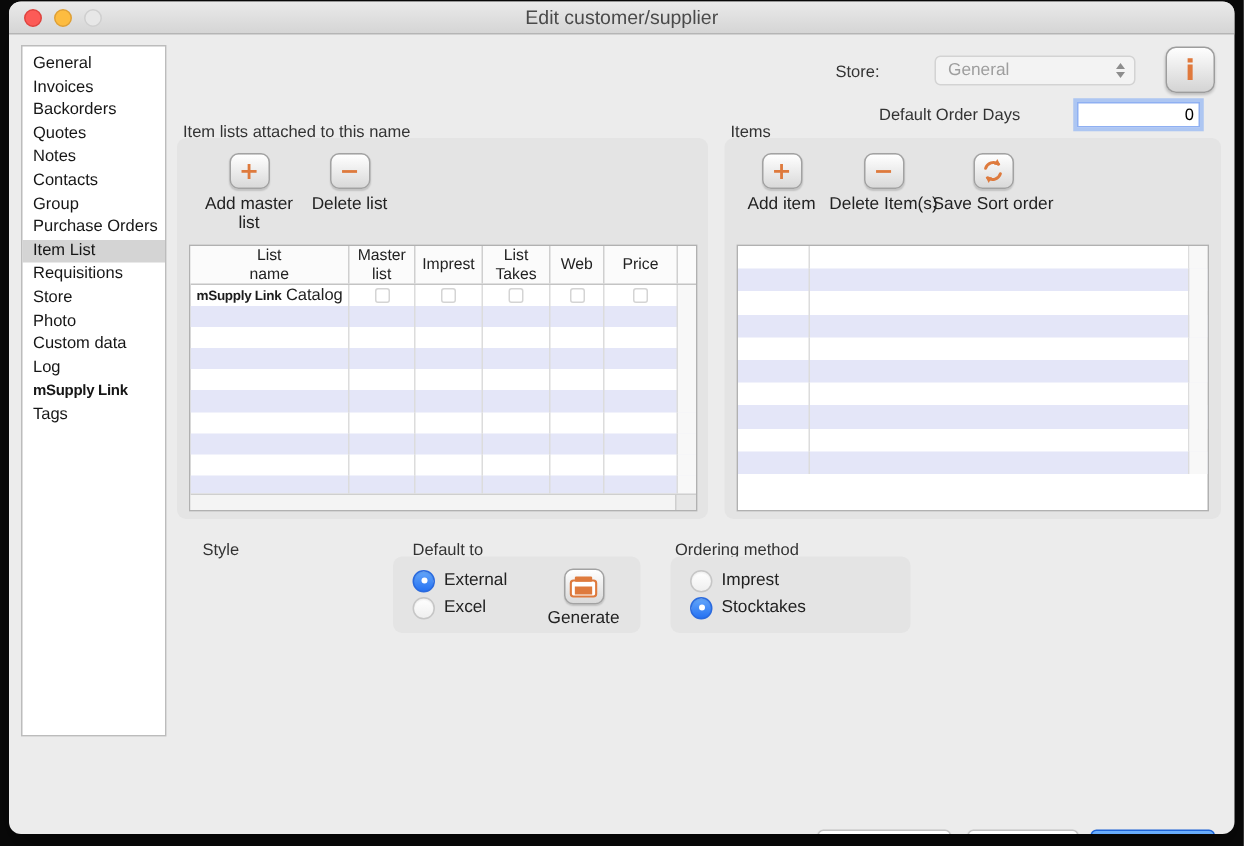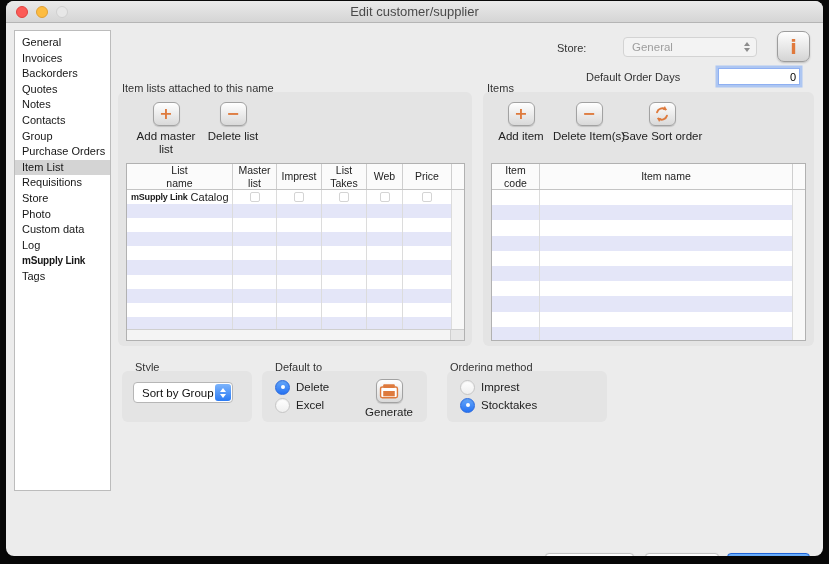--- a/index.html
+++ b/index.html
@@ -314,26 +314,20 @@
         <path d="M4.5 8 a6 6 0 0 1 9.5 -3" fill="none" stroke="#de7a3d" stroke-width="2.2" stroke-linecap="round"></path>
         <path d="M15.5 12 a6 6 0 0 1 -9.5 3" fill="none" stroke="#de7a3d" stroke-width="2.2" stroke-linecap="round"></path>
         <path d="M13.2 1.2 l2.2 4.4 -4.6 -0.3 z" fill="#de7a3d"></path>
         <path d="M6.8 18.8 l-2.2 -4.4 4.6 0.3 z" fill="#de7a3d"></path>
       </svg>
     </span>
     <span>Save Sort order</span>
   </div>
 
   <div class="tbl" style="left:485px; top:162px; width:315px; height:178px;">
-    <div class="tbl-head">
-        <div class="th" style="width: 48px;">Item
-code</div>
-        <div class="th" style="width: 253px;">Item name</div>
-        <div class="th gutter-h"></div>
-      </div>
     <div class="tbl-body">
         <div class="tr" style="height: 15.2px;">
           <div class="td" style="width: 48px;"></div>
           <div class="td" style="width: 253px;"></div>
           <div class="td gutter"></div>
         </div>
         <div class="tr" style="height: 15.2px;">
           <div class="td" style="width: 48px;"></div>
           <div class="td" style="width: 253px;"></div>
           <div class="td gutter"></div>
@@ -375,36 +369,27 @@
         </div>
         <div class="tr" style="height: 15.2px;">
           <div class="td" style="width: 48px;"></div>
           <div class="td" style="width: 253px;"></div>
           <div class="td gutter"></div>
         </div>
       </div>
   </div>
 
   <div class="field-label" style="left:129px; top:360px;">Style</div>
-  <div class="panel" style="left:116px; top:370px; width:130px; height:51px;">
-    <div class="dropdown" style="left:11px; top:11px; width:100px; height:21px;">
-      <span class="dd-label">Sort by Group</span>
-      <span class="dd-step">
-        <span class="tri up"></span>
-          <span class="tri down"></span>
-      </span>
-    </div>
-  </div>
 
   <div class="field-label" style="left:269px; top:360px;">Default to</div>
   <div class="panel" style="left:256px; top:370px; width:165px; height:51px;">
     <div style="position:absolute; left:13px; top:7px;">
         <div class="radio-row">
           <span class="radio sel"></span>
-          <span class="radio-label">Delete</span>
+          <span class="radio-label">External</span>
         </div>
         <div class="radio-row">
           <span class="radio"></span>
           <span class="radio-label">Excel</span>
         </div>
       </div>
     <div class="gen-btn">
       <span class="icon-btn">
         <svg width="20" height="16" viewBox="0 0 22 18">
           <rect x="1.5" y="4.5" width="19" height="12" rx="2" fill="#fff" stroke="#de7a3d" stroke-width="1.6"></rect>

